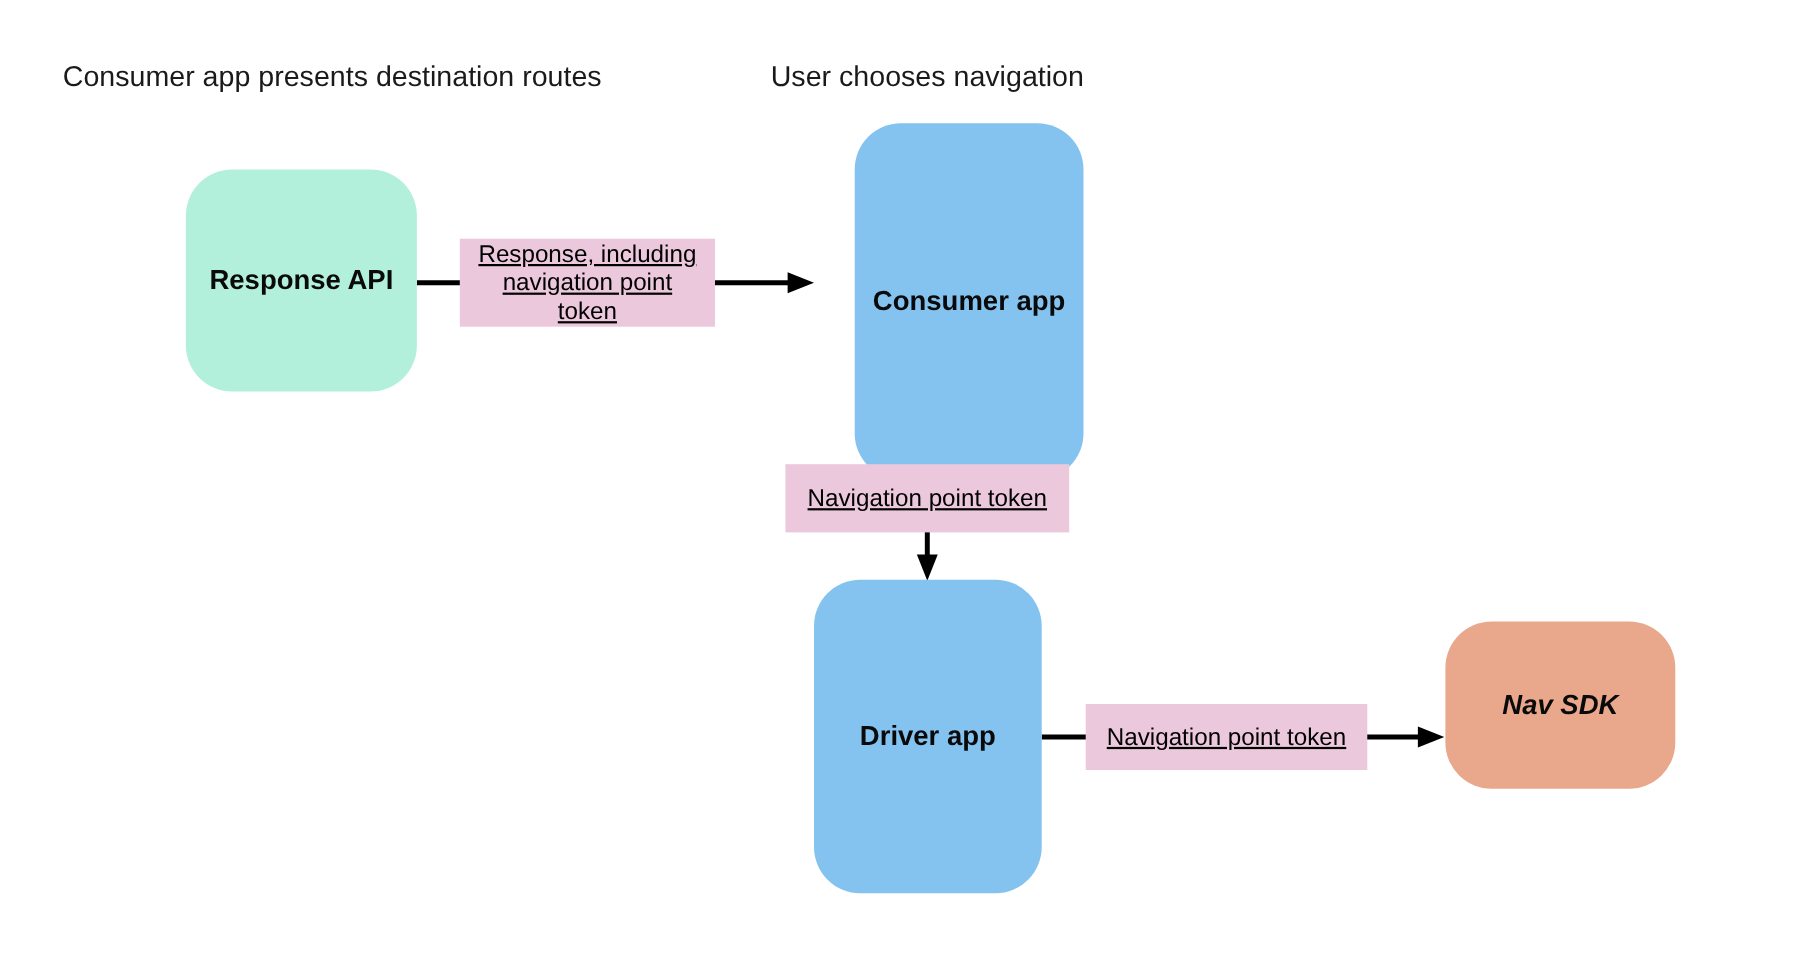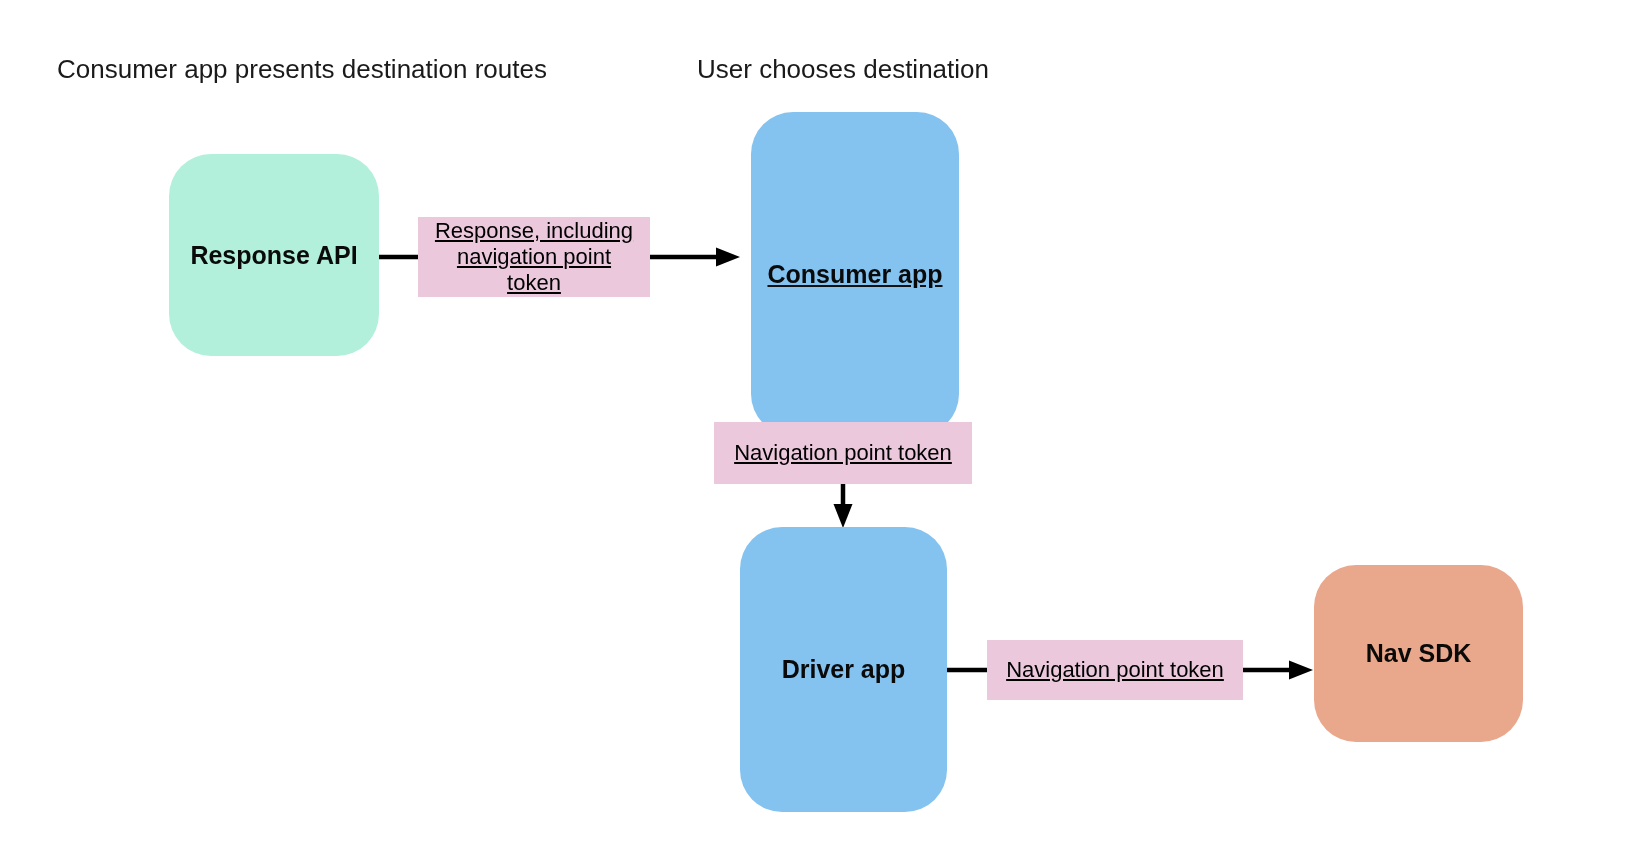--- a/index.html
+++ b/index.html
@@ -35,23 +35,23 @@
     align-items: center;
     justify-content: center;
   }
   .node .node-label {
     font-size: 25px;
     font-weight: 700;
     color: #0a0a0a;
     text-align: center;
   }
   .node.geocoding { left: 169px; top: 154px; width: 210px; height: 202px; }
-  .node.consumer  { left: 751px; top: 112px; width: 208px; height: 324px; text-decoration: underline; }
+  .node.consumer  { left: 777px; top: 112px; width: 208px; height: 324px; }
   .node.driver    { left: 740px; top: 527px; width: 207px; height: 285px; }
-  .node.navsdk    { left: 1314px; top: 565px; width: 209px; height: 177px; }
+  .node.navsdk    { left: 1314px; top: 565px; width: 209px; height: 152px; font-style: italic; }
 
   .edges-layer {
     position: absolute;
     left: 0; top: 0;
     width: 1646px;
     height: 868px;
     pointer-events: none;
   }
   .edges-layer line { stroke: #000000; stroke-width: 4.5; }
   .edges-layer polygon { fill: #000000; }
@@ -71,21 +71,21 @@
   .edge-label.lbl1 { left: 418px; top: 217px; width: 232px; height: 80px; }
   .edge-label.lbl2 { left: 714px; top: 422px; width: 258px; height: 62px; }
   .edge-label.lbl3 { left: 987px; top: 640px; width: 256px; height: 60px; }
 </style>
 </head>
 <body>
 
 <div class="canvas">
 
   <div class="stage-header h1">Consumer app presents destination routes</div>
-  <div class="stage-header h2">User chooses destination</div>
+  <div class="stage-header h2">User chooses navigation</div>
 
   <svg class="edges-layer" viewBox="0 0 1646 868" xmlns="http://www.w3.org/2000/svg">
     <g>
       <line x1="379" y1="257" x2="719" y2="257"></line>
       <polygon points="740,257 716,247.5 716,266.5"></polygon>
     </g>
     <g>
       <line x1="843" y1="402" x2="843" y2="507"></line>
       <polygon points="843,528 833.5,504 852.5,504"></polygon>
     </g>

